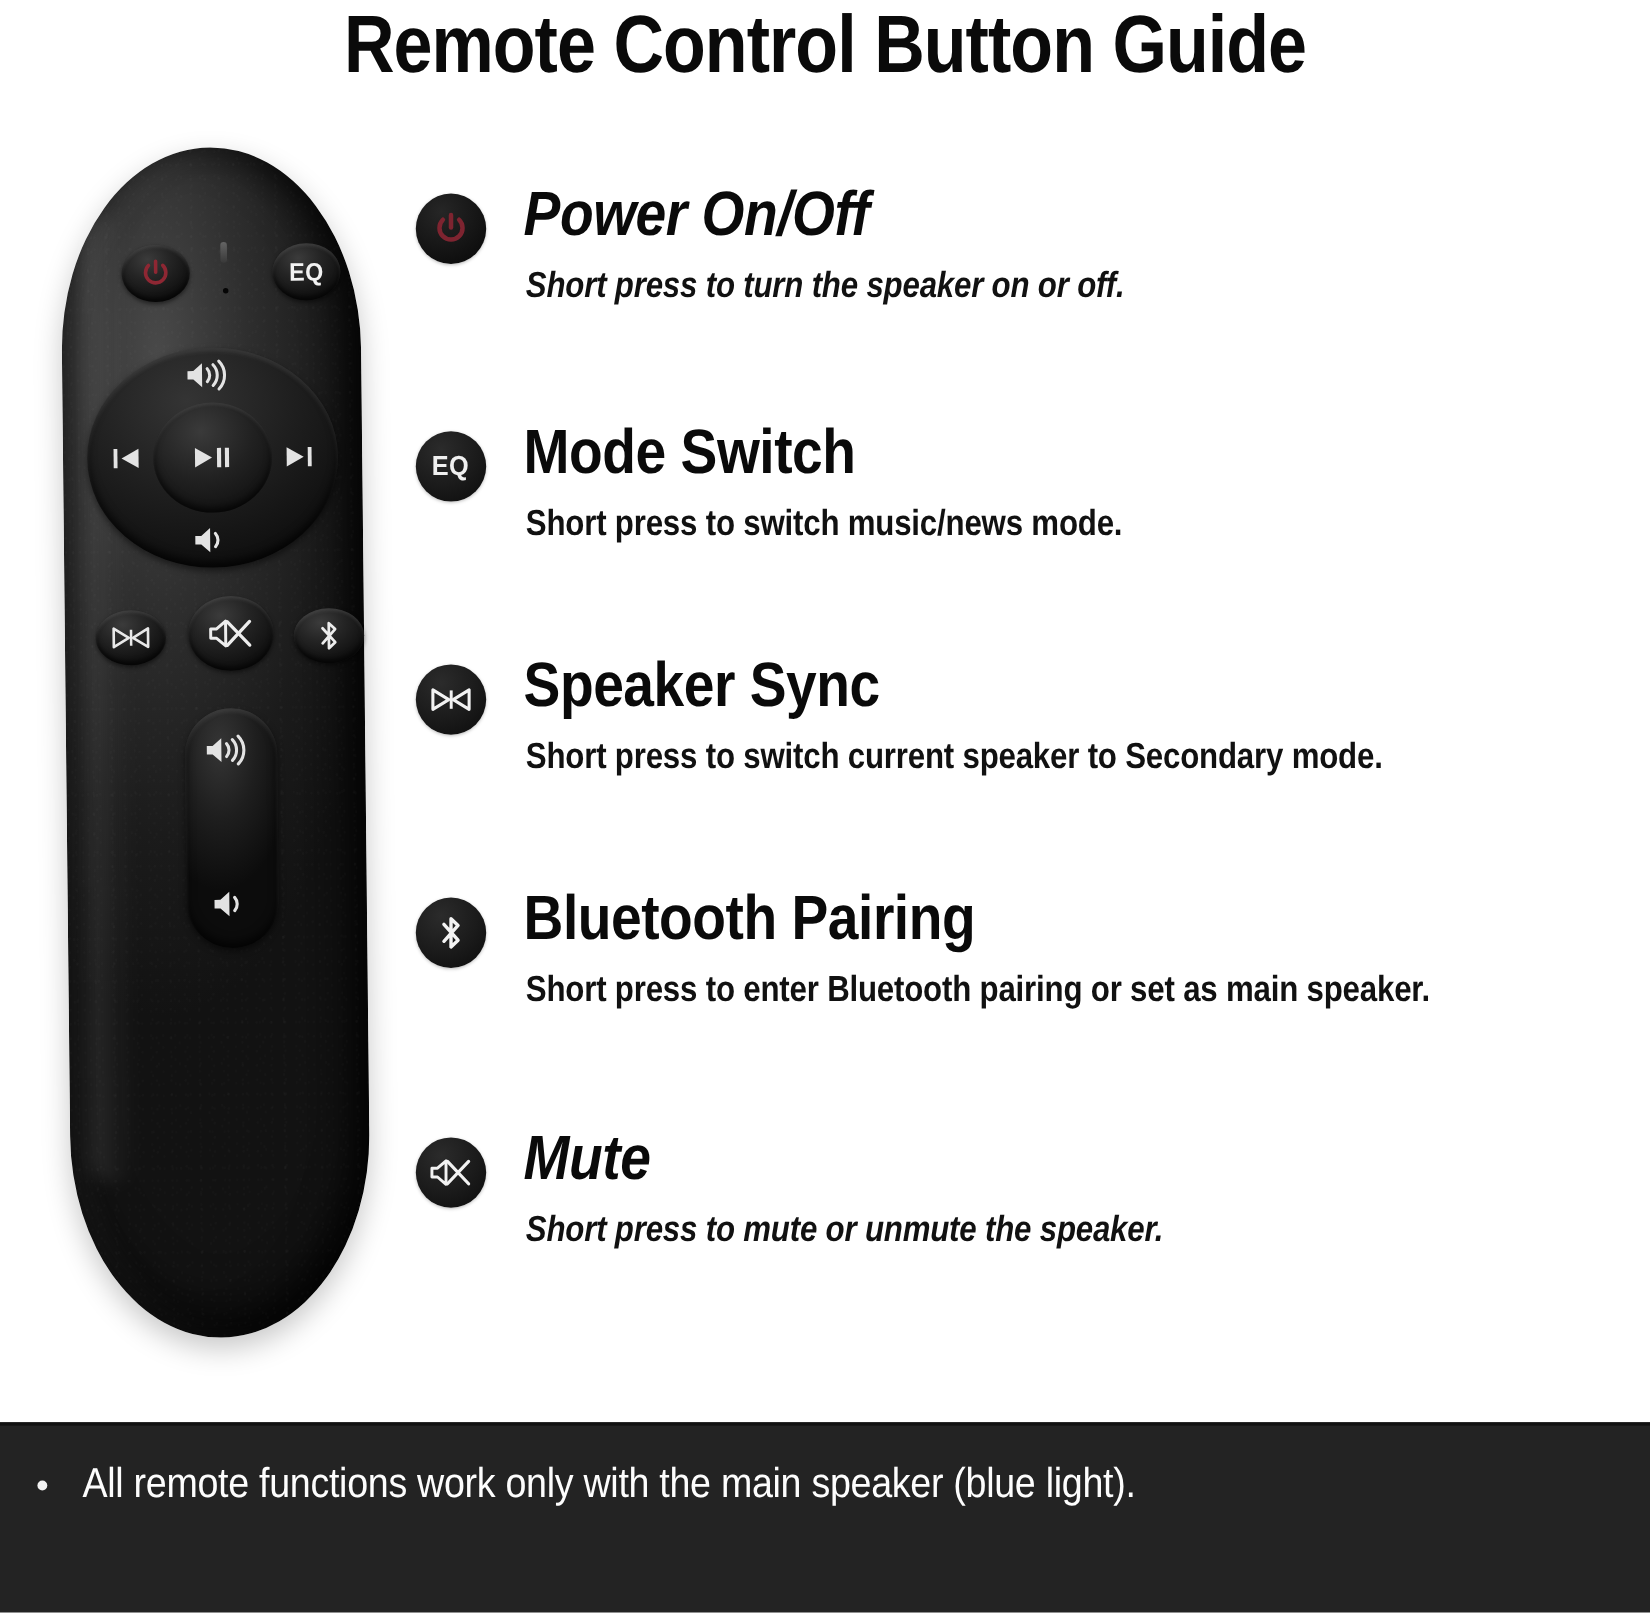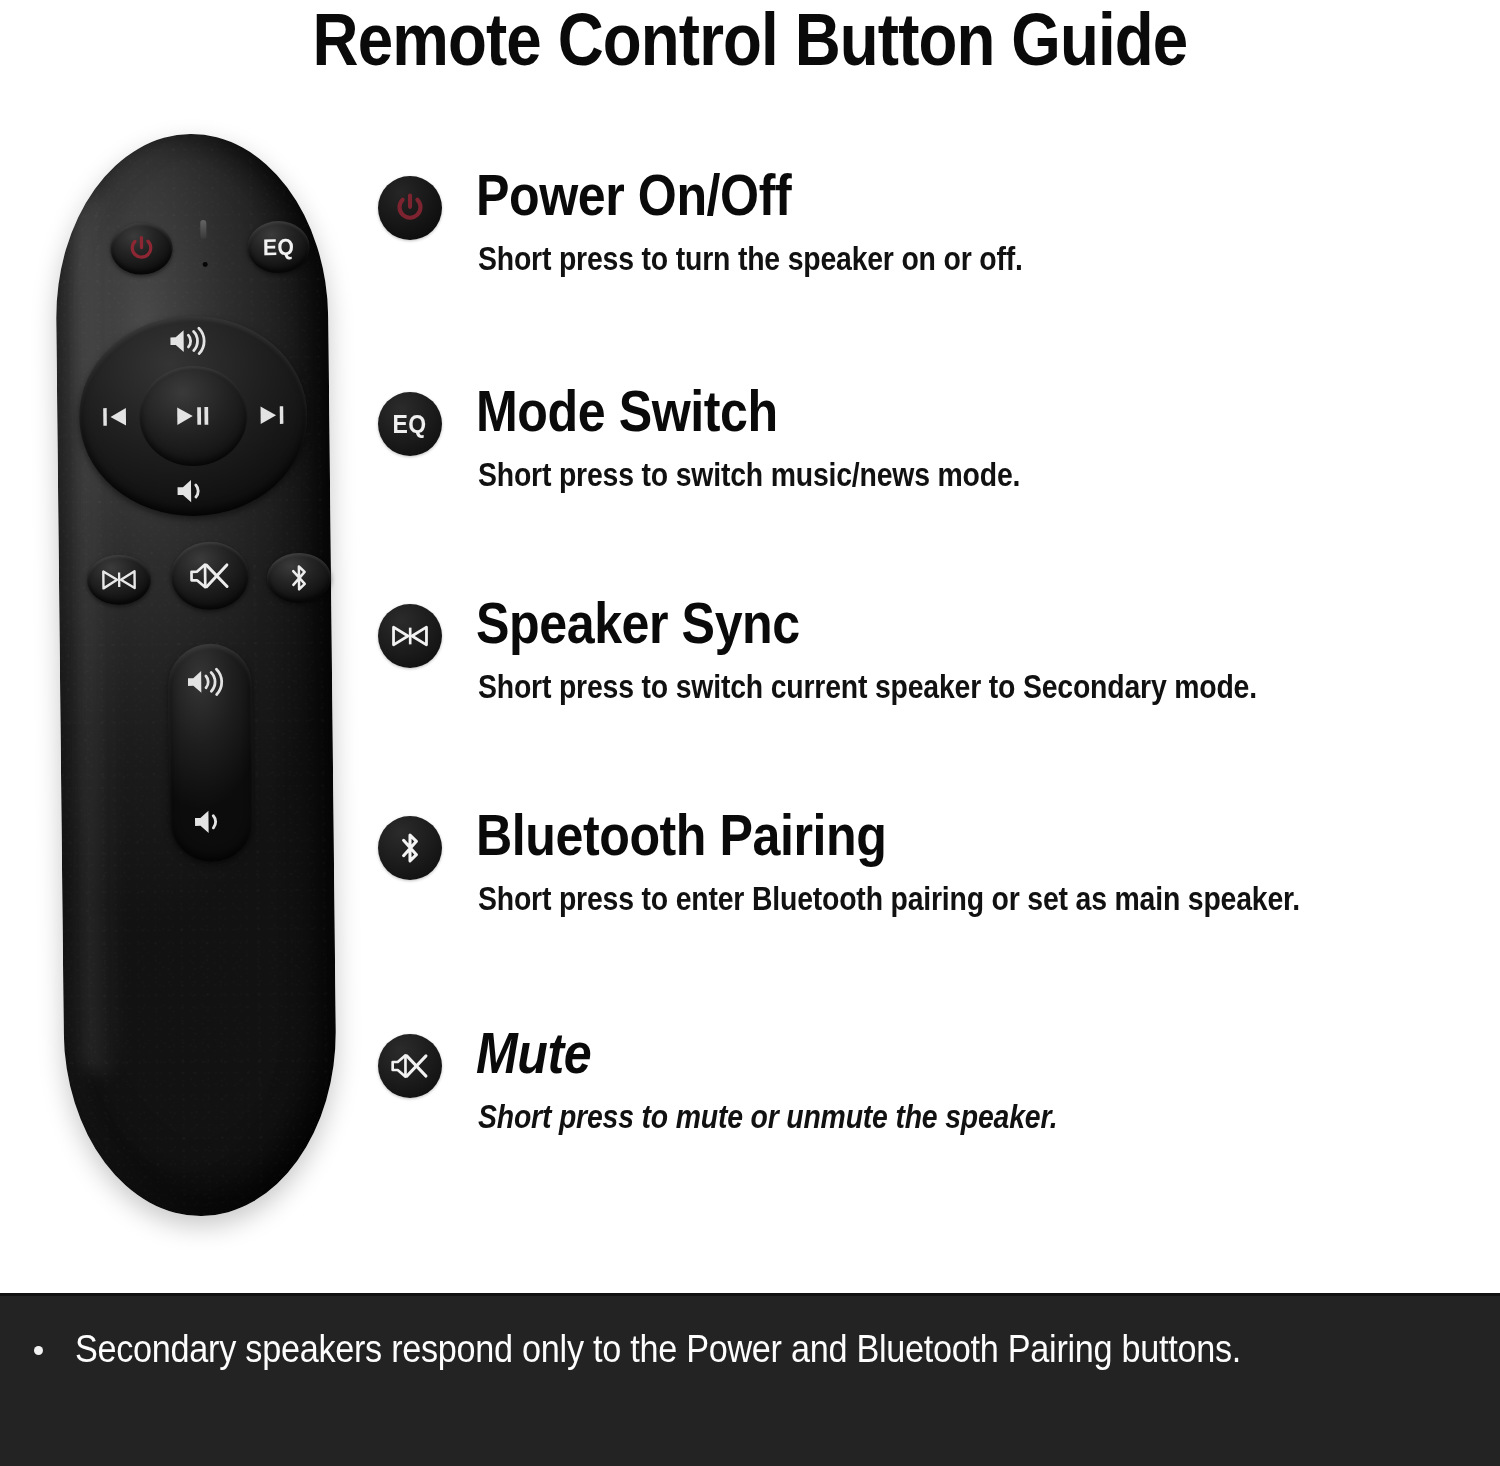--- a/index.html
+++ b/index.html
@@ -239,21 +239,21 @@
     font-weight: bold;
     font-size: 33px;
     line-height: 42px;
     letter-spacing: -0.2px;
     transform: scaleX(0.86);
     transform-origin: left top;
     white-space: nowrap;
     color: #111111;
   }
 
-  .r-power  { top: 0px;    }
+  .r-power  { top: 0px; font-style: italic;    }
   .r-eq     { top: 216px;  }
   .r-sync   { top: 428px;  }
   .r-bt     { top: 640px;  }
   .r-mute   { top: 858px; font-style: italic;  }
 
   .row-icon.power-ico { background: radial-gradient(circle at 36% 26%, #262626 0%, #151515 55%, #070707 100%); }
 
   
   .footer {
     position: absolute;
@@ -459,16 +459,16 @@
     <div class="row-title">Mute</div>
     <div class="row-desc">Short press to mute or unmute the speaker.</div>
   </div>
 
 </div>
 
 <div class="footer">
   <div class="footer-list">
     <div class="footer-item">
       <span class="footer-bullet"></span>
-      <span class="footer-text">Secondary speakers respond only to the Power and Bluetooth Pairing buttons.</span>
+      <span class="footer-text">All remote functions work only with the main speaker (blue light).</span>
     </div>
   </div>
 </div>
 
 </body></html>

